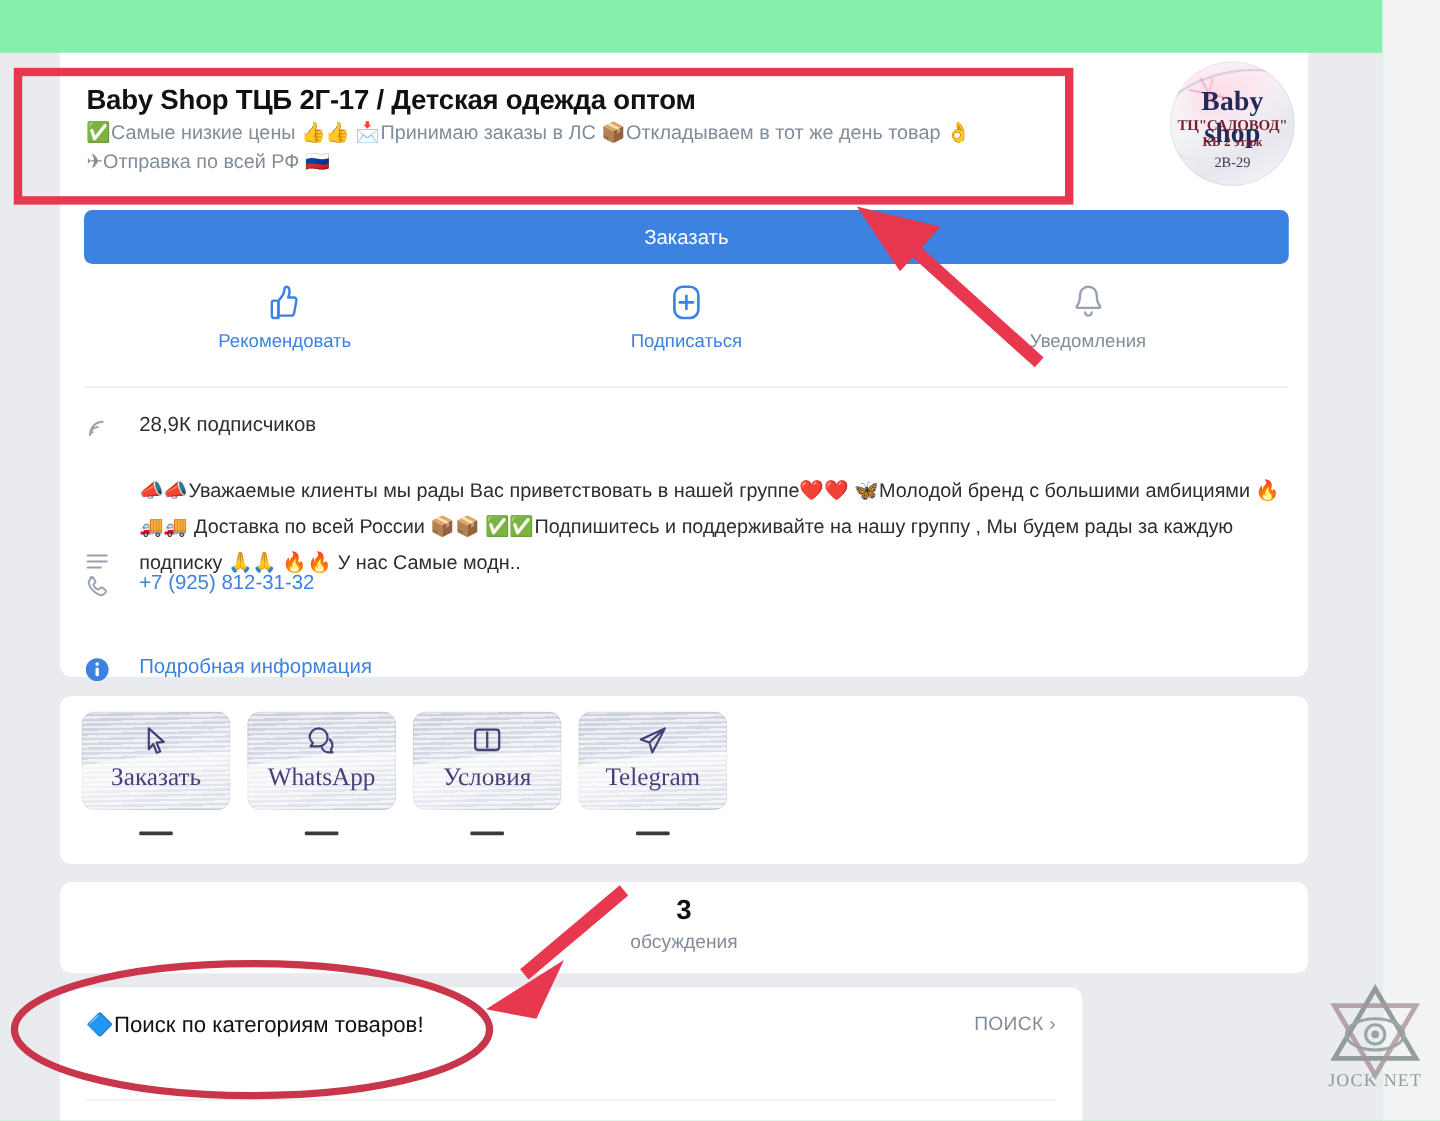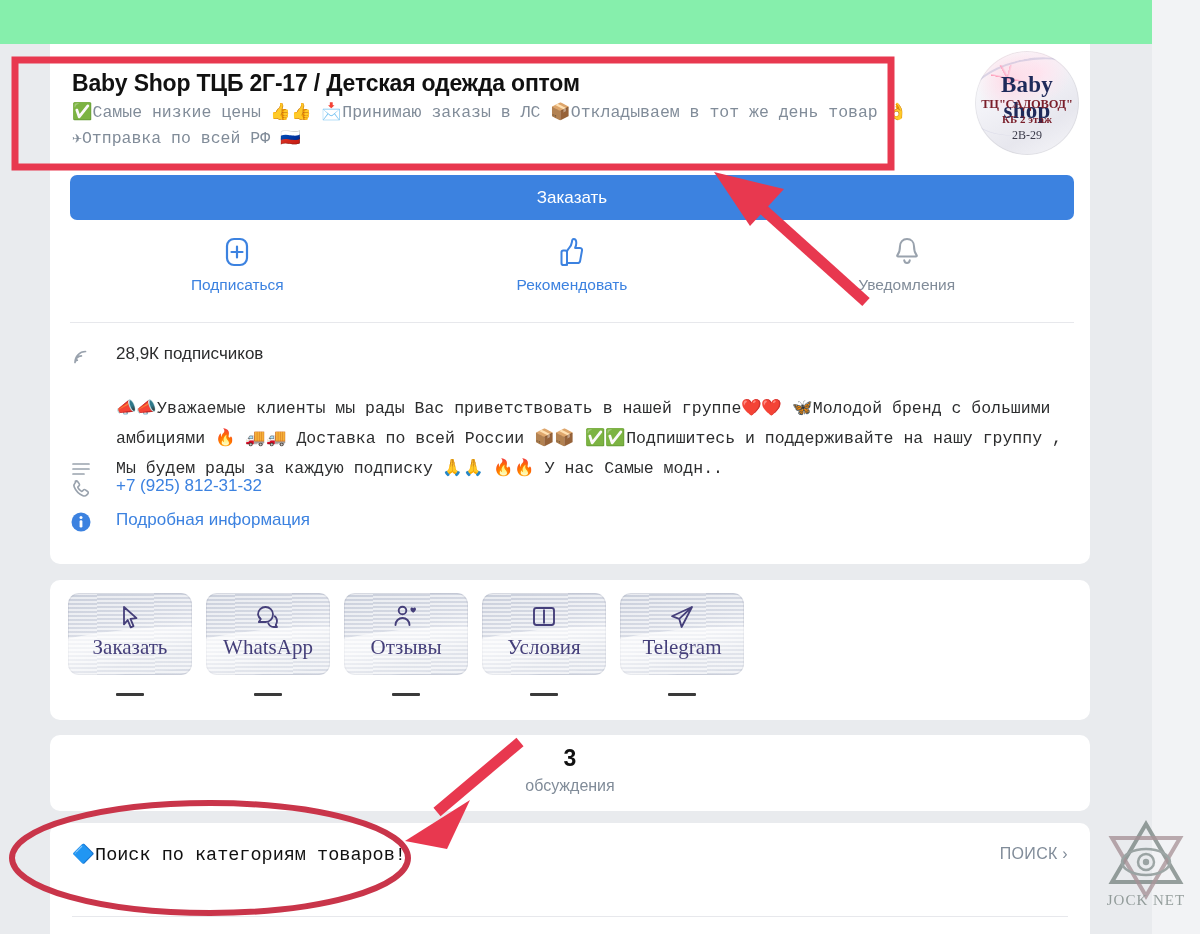--- a/index.html
+++ b/index.html
@@ -264,39 +264,39 @@
     font-size: 23px; font-weight: bold; color: #111;
   }
   #discussions-card .caption {
     position: absolute; left: 0; right: 0; top: 42px;
     font-size: 16px; color: #818c99;
   }
 
   
   #search-card {
     left: 50px; top: 823px;
-    width: 1040px; height: 111px;
+    width: 852px; height: 111px;
     border-radius: 10px 10px 0 0;
   }
   #search-card .s-title {
     position: absolute; left: 22px; top: 20px;
     font-size: 18.5px; color: #111111; white-space: nowrap;
   }
   #search-card .s-action {
     position: absolute; right: 22px; top: 22px;
     font-size: 16px; color: #818c99; letter-spacing: .3px;
     cursor: pointer;
   }
   #search-card .s-divider {
     position: absolute; left: 22px; right: 22px; top: 93px;
     height: 1px; background: #e7e8ec;
   }
 
   
-  .emoji { font-family: Liberation Mono, monospace; }
+  .emoji { font-family: Liberation Sans, sans-serif; }
 
   
   #annotations {
     position: absolute; left: 0; top: 0;
     width: 1200px; height: 934px;
     pointer-events: none;
   }
 
   
   #watermark {
@@ -328,41 +328,41 @@
       <div class="rays"></div>
       <div class="av-l1">Baby shop</div>
       <div class="av-l2">ТЦ"САДОВОД"</div>
       <div class="av-l3">КБ 2 этаж</div>
       <div class="av-l4">2В-29</div>
     </div>
 
     <button id="order-button">Заказать</button>
 
     <div class="actions">
+
+      <div class="action">
+        <span class="ic">
+          <svg width="34" height="38" viewBox="0 0 34 38" fill="none">
+            <path d="M12 31V17.5c0-1 .6-1.6 1.3-2.4 1.6-1.7 3.4-4.2 3.6-7 .1-1.6.4-3.1 1.8-3.1 1.6 0 2.6 1.7 2.6 4 0 1.9-.7 3.8-1.2 4.9h4.6c1.6 0 2.6 1.1 2.3 2.6l-1.9 10.5c-.2 1.2-1.2 2-2.4 2H12z" stroke="#3c82e0" stroke-width="2" stroke-linejoin="round"></path>
+            <rect x="6.5" y="16.5" width="5.5" height="14.5" rx="1.8" stroke="#3c82e0" stroke-width="2"></rect>
+          </svg>
+        </span>
+        <span class="lbl">Рекомендовать</span>
+      </div>
 
       <div class="action">
         <span class="ic">
           <svg width="34" height="38" viewBox="0 0 34 38" fill="none">
             <rect x="7" y="5" width="20" height="26" rx="7" stroke="#3c82e0" stroke-width="2.2"></rect>
             <path d="M17 12.5v11M11.5 18h11" stroke="#3c82e0" stroke-width="2.2" stroke-linecap="round"></path>
           </svg>
         </span>
         <span class="lbl">Подписаться</span>
       </div>
 
-      <div class="action">
-        <span class="ic">
-          <svg width="34" height="38" viewBox="0 0 34 38" fill="none">
-            <path d="M12 31V17.5c0-1 .6-1.6 1.3-2.4 1.6-1.7 3.4-4.2 3.6-7 .1-1.6.4-3.1 1.8-3.1 1.6 0 2.6 1.7 2.6 4 0 1.9-.7 3.8-1.2 4.9h4.6c1.6 0 2.6 1.1 2.3 2.6l-1.9 10.5c-.2 1.2-1.2 2-2.4 2H12z" stroke="#3c82e0" stroke-width="2" stroke-linejoin="round"></path>
-            <rect x="6.5" y="16.5" width="5.5" height="14.5" rx="1.8" stroke="#3c82e0" stroke-width="2"></rect>
-          </svg>
-        </span>
-        <span class="lbl">Рекомендовать</span>
-      </div>
-
       <div class="action muted">
         <span class="ic">
           <svg width="34" height="38" viewBox="0 0 34 38" fill="none">
             <path d="M17 5c-4.2 0-7 3.1-7 7.3 0 5.6-1.6 7.6-2.6 8.8-.5.6-.1 1.5.7 1.5h17.8c.8 0 1.2-.9.7-1.5-1-1.2-2.6-3.2-2.6-8.8C24 8.1 21.2 5 17 5z" stroke="#99a2ad" stroke-width="2" stroke-linejoin="round"></path>
             <path d="M14.2 26.3c.3 1.6 1.4 2.7 2.8 2.7s2.5-1.1 2.8-2.7" stroke="#99a2ad" stroke-width="2" stroke-linecap="round"></path>
           </svg>
         </span>
         <span class="lbl">Уведомления</span>
       </div>
 
@@ -389,21 +389,21 @@
 
     <div class="info-row" style="top:432px;">
       <span class="icn">
         <svg width="22" height="22" viewBox="0 0 22 22" fill="none">
           <path d="M5.2 4.3c.7-.7 1.8-.6 2.4.2l1.6 2.2c.5.7.4 1.6-.2 2.1l-.9.8c-.3.3-.4.7-.2 1.1.7 1.5 2 2.8 3.5 3.5.4.2.8.1 1.1-.2l.8-.9c.5-.6 1.4-.7 2.1-.2l2.2 1.6c.8.6.9 1.7.2 2.4l-1 1c-1 1-2.5 1.3-3.8.8-4-1.6-7.2-4.8-8.8-8.8-.5-1.3-.2-2.8.8-3.8l1.2-1.8z" stroke="#99a2ad" stroke-width="1.6" stroke-linejoin="round"></path>
         </svg>
       </span>
       <span class="txt link">+7 (925) 812-31-32</span>
     </div>
 
-    <div class="info-row" style="top:466px;justify-content:center;">
+    <div class="info-row" style="top:502px;justify-content:center;">
       <span class="icn">
         <svg width="22" height="22" viewBox="0 0 22 22">
           <circle cx="11" cy="11" r="9.5" fill="#3c82e0"></circle>
           <circle cx="11" cy="6.4" r="1.5" fill="#ffffff"></circle>
           <rect x="9.6" y="9.2" width="2.8" height="7.4" rx="1.3" fill="#ffffff"></rect>
         </svg>
       </span>
       <span class="txt link">Подробная информация</span>
     </div>
 
@@ -432,34 +432,20 @@
             <svg width="28" height="28" viewBox="0 0 28 28" fill="none">
               <path d="M4 11.5C4 7.4 7.4 4 11.5 4S19 7.4 19 11.5 15.6 19 11.5 19H4.8l2-3A7.4 7.4 0 014 11.5z" stroke="#453f7a" stroke-width="1.8" stroke-linejoin="round"></path>
               <path d="M14 19.5a6.5 6.5 0 006.5 4.5h2.5l-1.3-2a6.4 6.4 0 001.3-3.9c0-2.2-1.1-4.1-2.8-5.3" stroke="#453f7a" stroke-width="1.8" stroke-linejoin="round"></path>
             </svg>
           </div>
           <div class="tile-lbl">WhatsApp</div>
         </div>
         <div class="menu-dash"></div>
       </div>
 
-      <div class="menu-item">
-        <div class="menu-tile">
-          <div class="wave"></div>
-          <div class="tile-ic">
-            <svg width="28" height="28" viewBox="0 0 28 28" fill="none">
-              <circle cx="10.5" cy="7.5" r="3.8" stroke="#453f7a" stroke-width="1.9"></circle>
-              <path d="M3.5 22c0-3.9 3.1-7 7-7s7 3.1 7 7" stroke="#453f7a" stroke-width="1.9" stroke-linecap="round"></path>
-              <path d="M21.2 5.2c1 -1.1 2.8-.6 2.8 1 0 1.5-2.1 3-2.8 3.5-.7-.5-2.8-2-2.8-3.5 0-1.6 1.8-2.1 2.8-1z" fill="#453f7a"></path>
-            </svg>
-          </div>
-          <div class="tile-lbl">Отзывы</div>
-        </div>
-        <div class="menu-dash"></div>
-      </div>
 
       <div class="menu-item">
         <div class="menu-tile">
           <div class="wave"></div>
           <div class="tile-ic">
             <svg width="28" height="28" viewBox="0 0 28 28" fill="none">
               <rect x="4" y="5" width="20" height="17" rx="2.4" stroke="#453f7a" stroke-width="1.9"></rect>
               <path d="M14 6.5v14" stroke="#453f7a" stroke-width="1.9"></path>
             </svg>
           </div>

